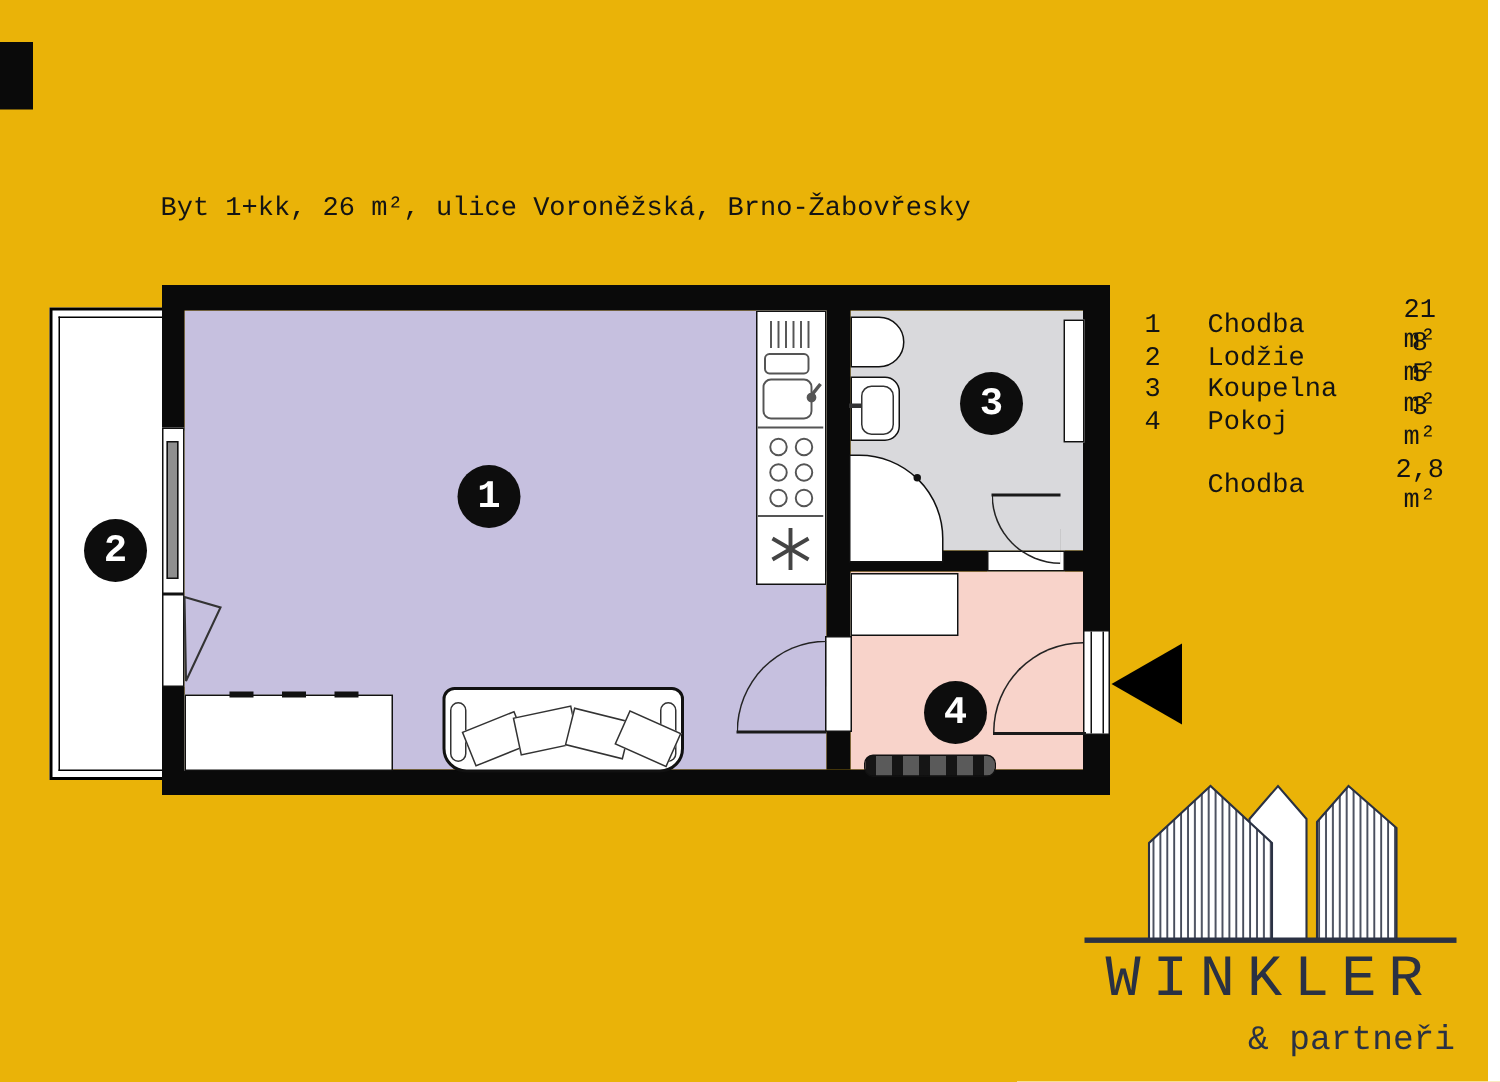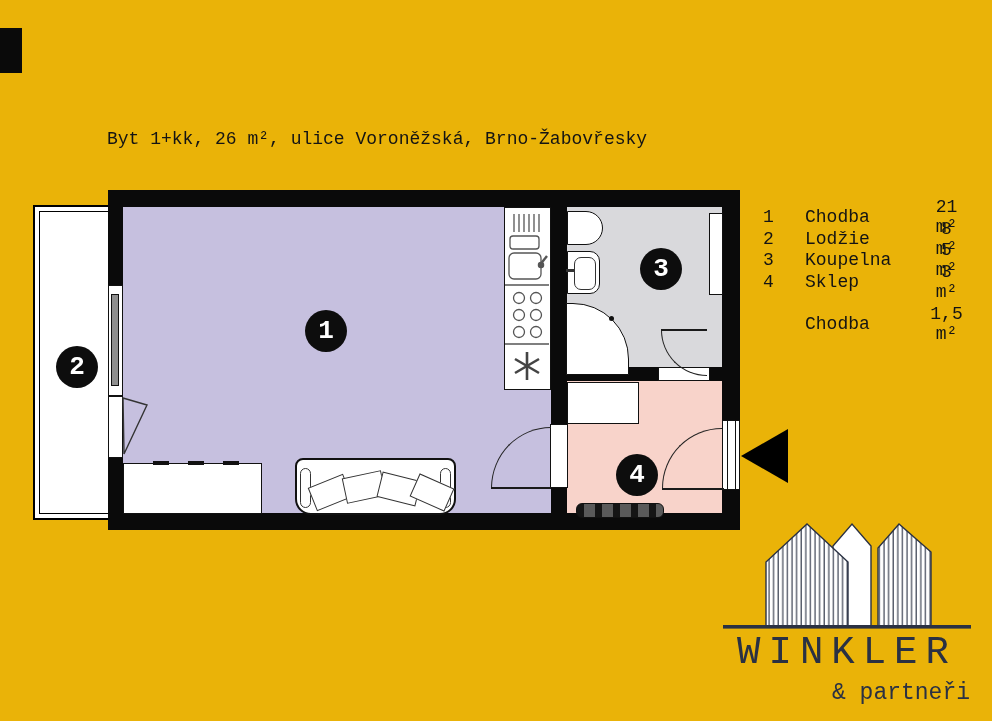--- a/index.html
+++ b/index.html
@@ -150,28 +150,28 @@
       <span>Lodžie</span>
       <span class="area">8 m²</span>
     </div>
     <div class="lrow">
       <span>3</span>
       <span>Koupelna</span>
       <span class="area">5 m²</span>
     </div>
     <div class="lrow">
       <span>4</span>
-      <span>Sklep</span>
+      <span>Pokoj</span>
       <span class="area">3 m²</span>
     </div>
     <div class="spacer"></div>
     <div class="lrow">
       <span></span>
       <span>Chodba</span>
-      <span class="area">1,5 m²</span>
+      <span class="area">2,8 m²</span>
     </div>
   </div>
 
   <svg class="abs" style="left:721px;top:516px;" width="252" height="114" viewBox="0 0 252 114">
     <defs>
       <pattern id="hstripe" width="4.6" height="6" patternUnits="userSpaceOnUse">
         <rect width="4.6" height="6" fill="#ffffff"></rect>
         <line x1="2" y1="0" x2="2" y2="6" stroke="#2a3143" stroke-width="1.1"></line>
       </pattern>
     </defs>

